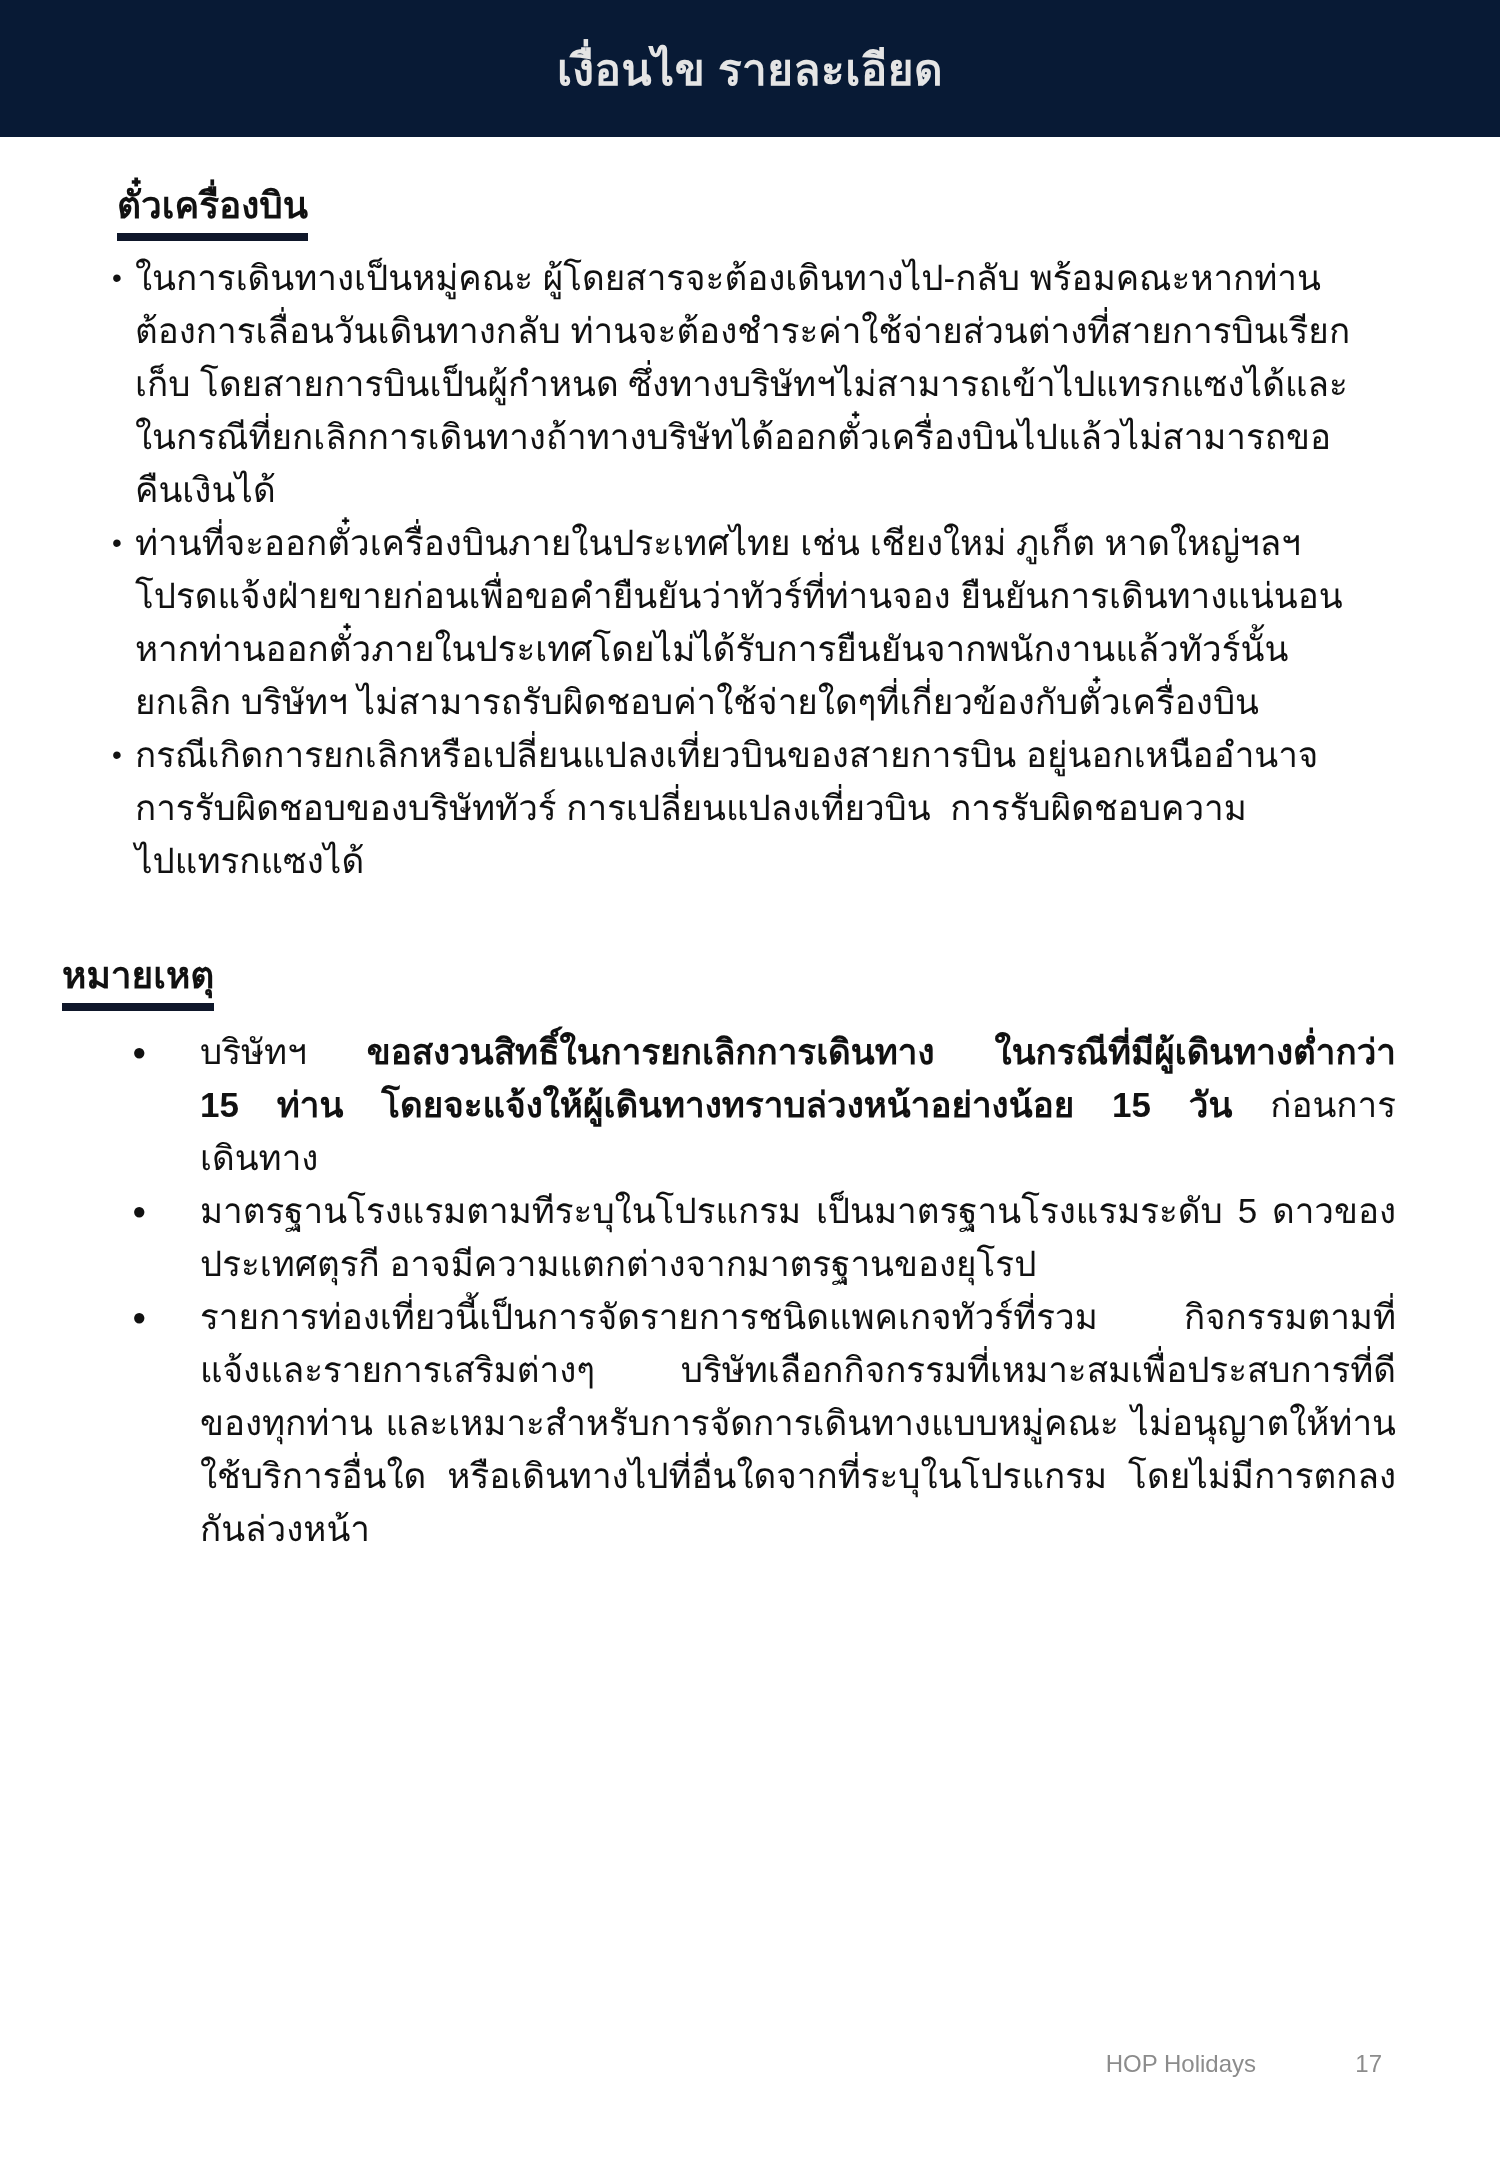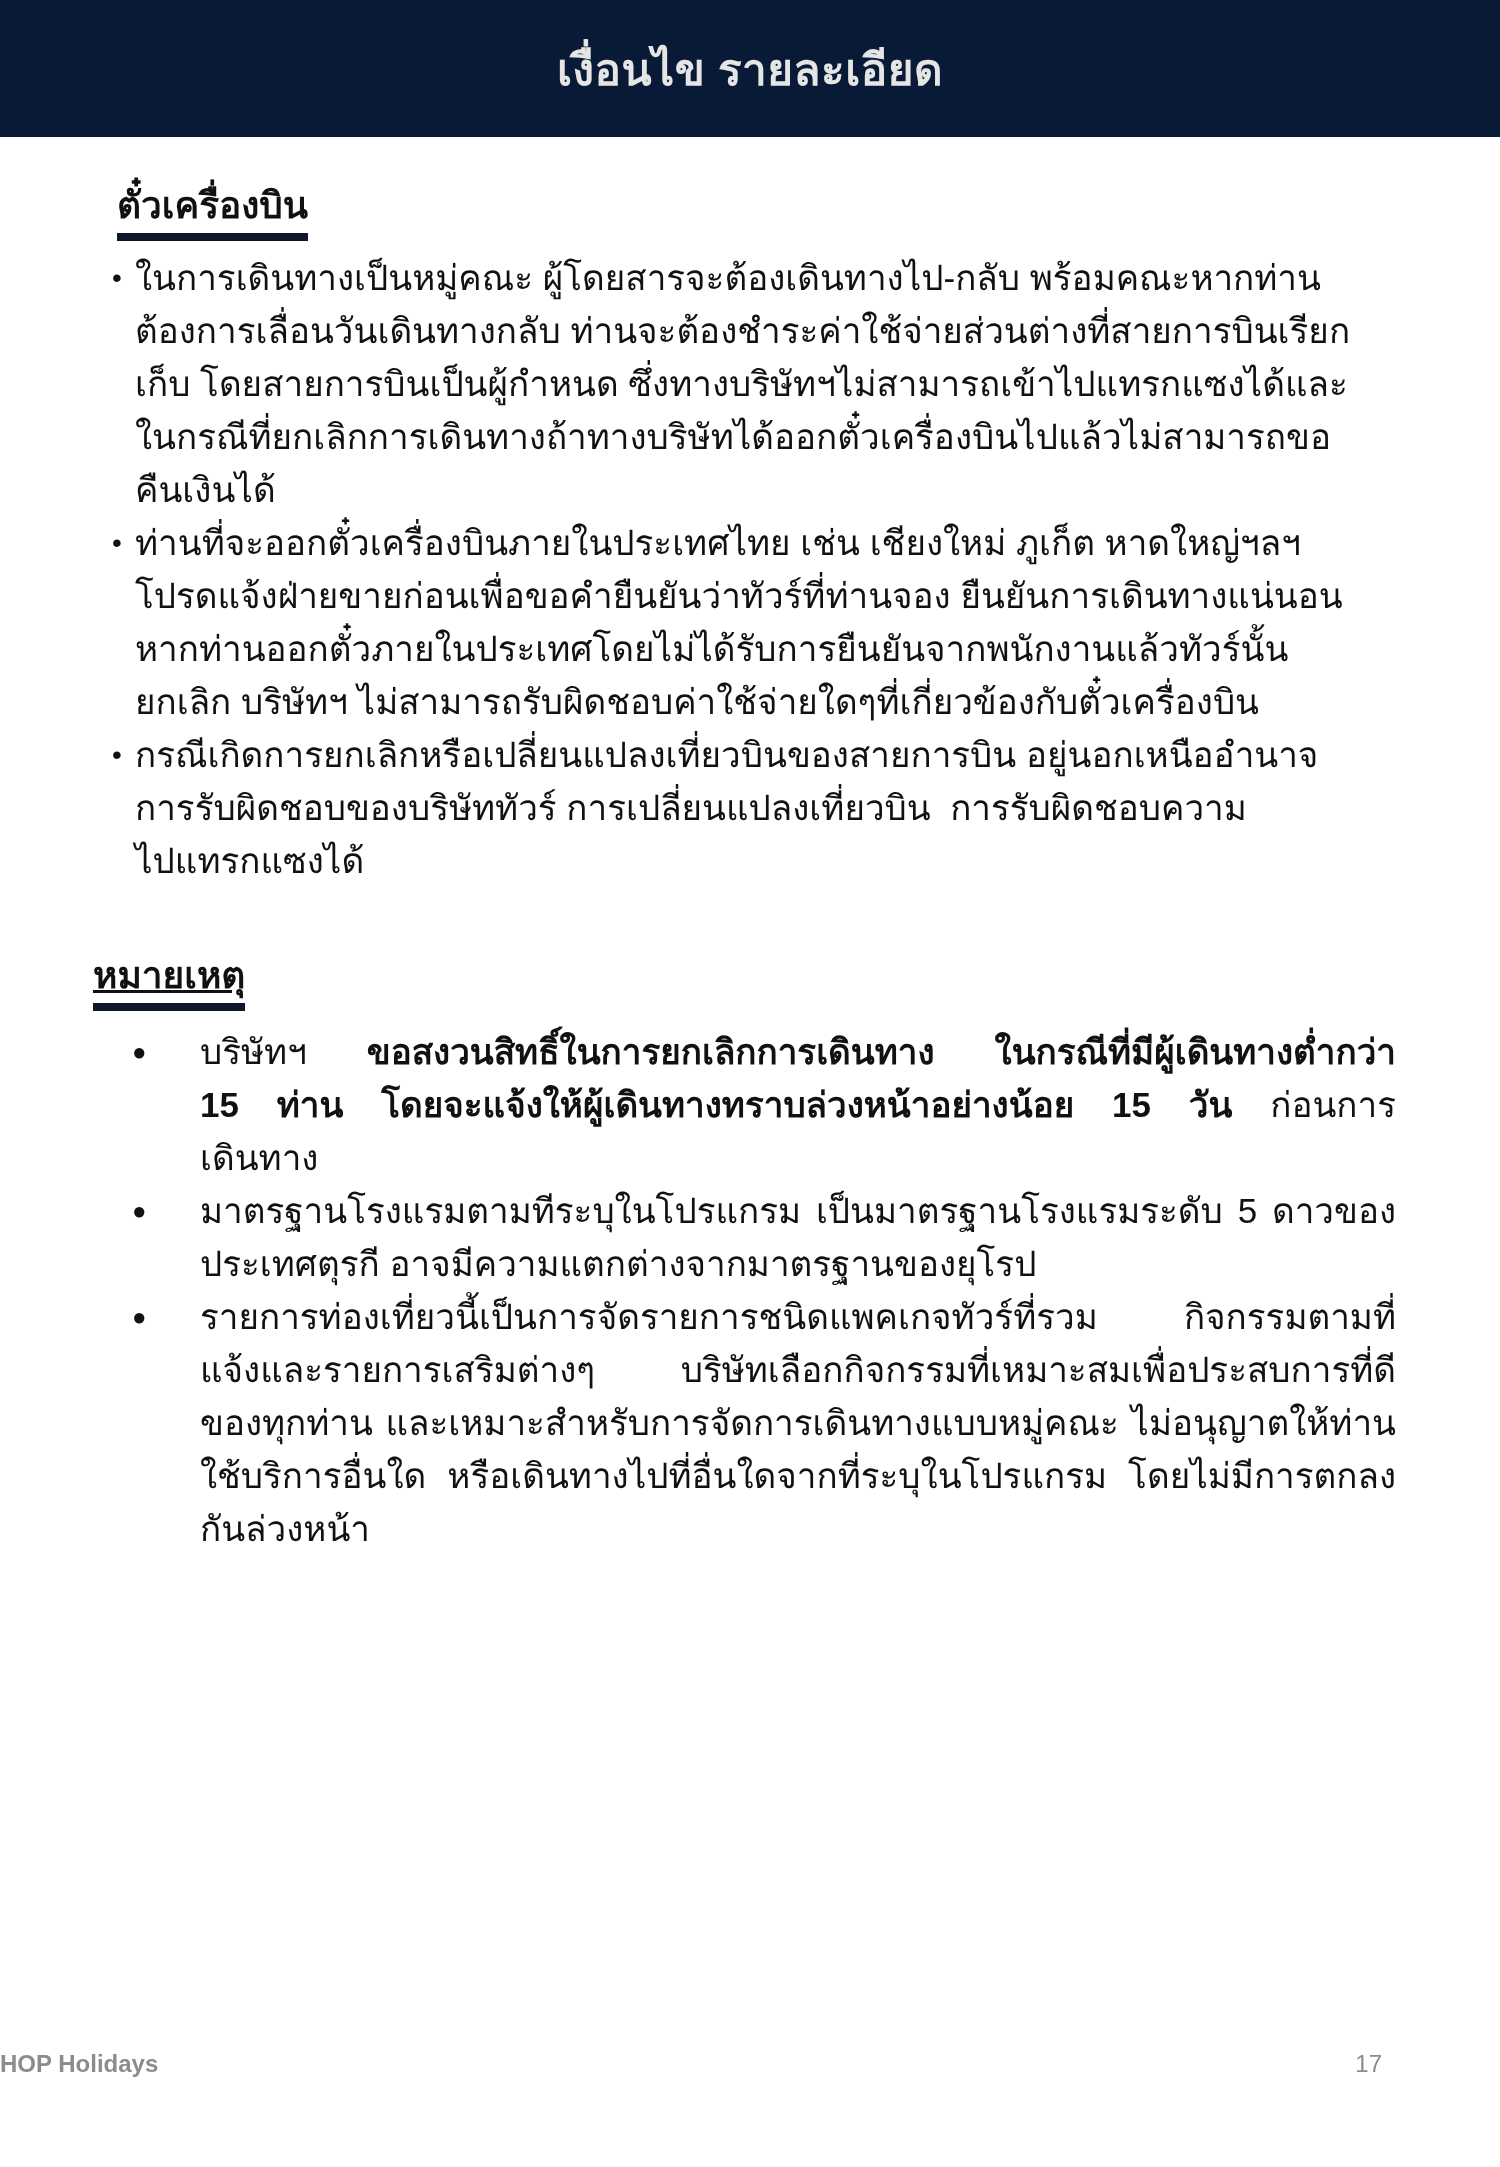--- a/index.html
+++ b/index.html
@@ -46,21 +46,21 @@
     margin: 0;
     font-size: 37px;
     line-height: 1.35;
     font-weight: 700;
     border-bottom: 8px solid #0f172a;
     padding-bottom: 2px;
   }
   .sec-air   { margin-top: 44px; }
   .sec-air   .sec-heading { margin-left: 117px; }
   .sec-notes { margin-top: 64px; }
-  .sec-notes .sec-heading { margin-left: 93px; text-decoration: underline; }
+  .sec-notes .sec-heading { margin-left: 62px; }
 
   .bullet-list { margin-top: 10px; }
   .sec-air   .bullet-list { margin-left: 112px; margin-right: 104px; }
   .sec-notes .bullet-list { margin-left: 132px; margin-right: 104px; margin-top: 14px; }
 
   .bullet-item { display: flex; align-items: flex-start; }
   .marker {
     flex: 0 0 auto;
     line-height: 53px;
     color: #111111;
@@ -86,22 +86,21 @@
     left: 0;
     width: 1500px;
     height: 40px;
     font-size: 24px;
     color: #8c8c8c;
   }
   .footer-brand {
     position: absolute;
     left: 0;
     width: 1256px;
-    text-align: left;
-    font-weight: bold;
+    text-align: right;
   }
   .footer-page {
     position: absolute;
     right: 118px;
     top: 0;
   }
 </style>
 </head>
 <body>
 

